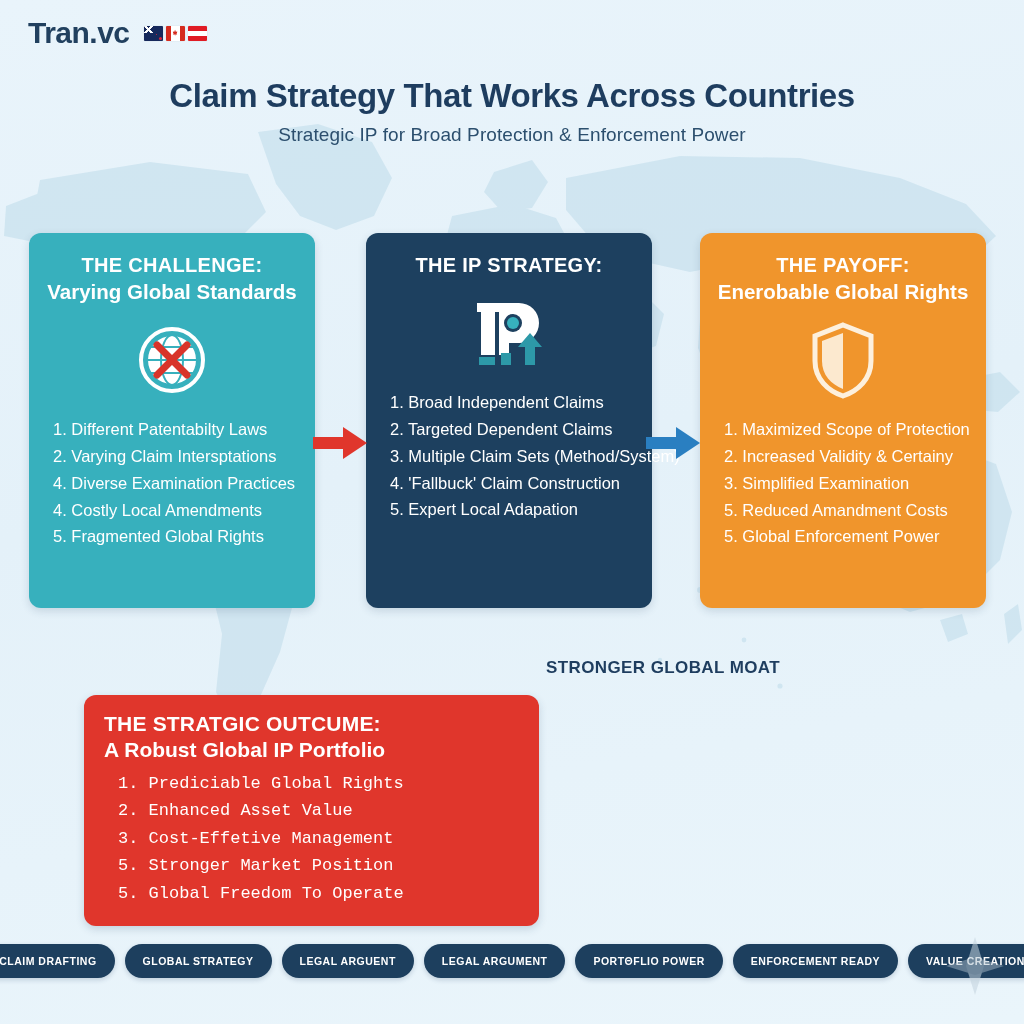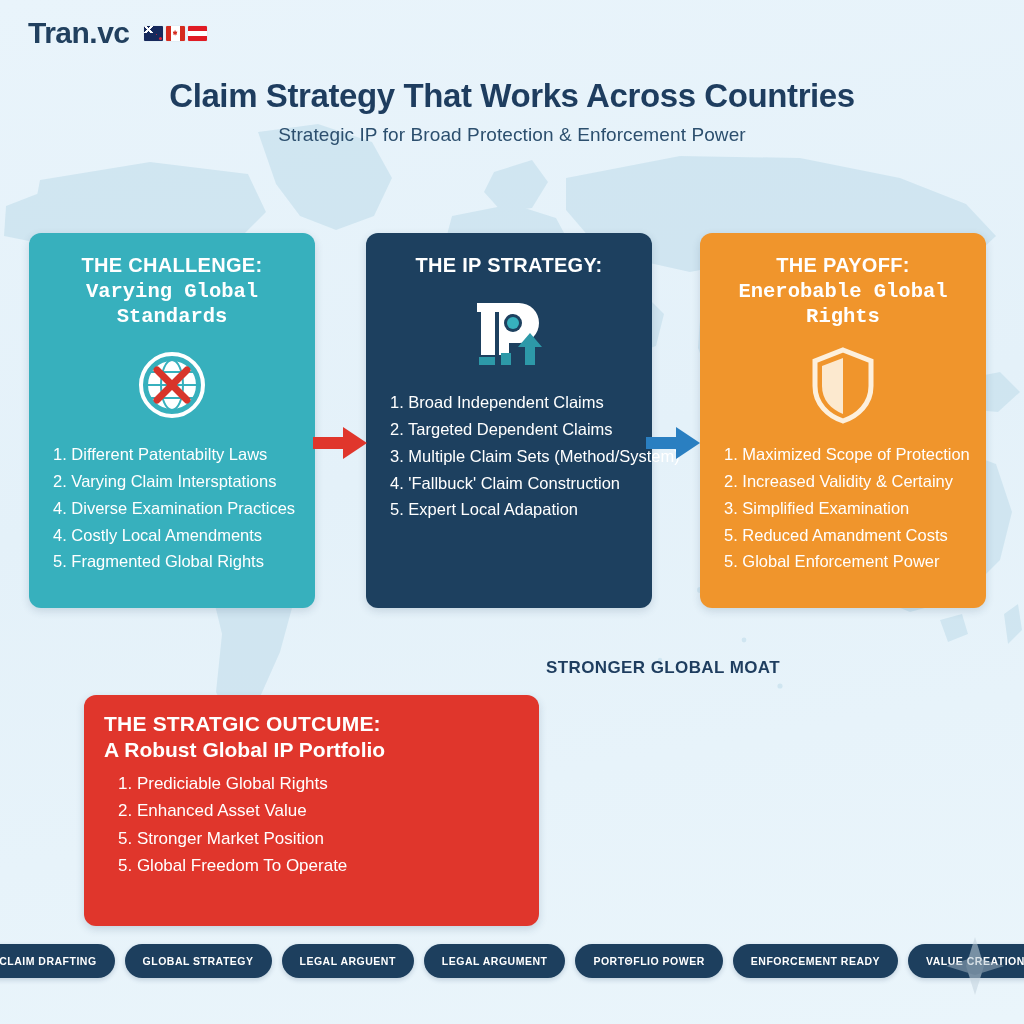--- a/index.html
+++ b/index.html
@@ -148,21 +148,21 @@
   .card.c2 { left: 366px; background: #1d405f; }
   .card.c3 { left: 700px; background: #f0952c; }
 
   .card-title {
     text-align: center;
     color: #ffffff;
     font-weight: bold;
     line-height: 1.22;
   }
   .card-title .kicker { display: block; font-size: 20px; letter-spacing: 0.3px; }
-  .card-title .sub    { display: block; font-size: 20.5px; margin-top: 2px; font-family: Liberation Mono, monospace; }
+  .card-title .sub    { display: block; font-size: 20.5px; margin-top: 2px; }
 
   .card-icon {
     height: 104px;
     display: flex;
     align-items: center;
     justify-content: center;
     margin-top: 4px;
   }
 
   .card-list {
@@ -219,20 +219,21 @@
   .outcome-title .kicker { display: block; letter-spacing: 0.2px; }
   .outcome-title .sub    { display: block; }
   .outcome-list {
     list-style: none;
     margin-top: 6px;
     color: #ffffff;
     font-size: 17px;
     line-height: 1.62;
     padding-left: 14px;
     white-space: nowrap;
+    font-family: Liberation Mono, monospace;
   }
 
   
   .tags {
     position: absolute;
     left: 0; right: 0;
     top: 944px;
     display: flex;
     justify-content: center;
     align-items: center;
@@ -438,20 +439,21 @@
   <div class="moat-label">STRONGER GLOBAL MOAT</div>
 
   <div class="outcome">
     <div class="outcome-title">
       <span class="kicker">THE STRATGIC OUTCUME:</span>
       <span class="sub">A Robust Global IP Portfolio</span>
     </div>
     <ul class="outcome-list">
       <li>1. Prediciable Global Rights</li>
       <li>2. Enhanced Asset Value</li>
+      <li>3. Cost-Effetive Management</li>
       <li>5. Stronger Market Position</li>
       <li>5. Global Freedom To Operate</li>
     </ul>
   </div>
 
   <div class="tags">
     <div class="tag">CLAIM DRAFTING</div>
     <div class="tag">GLOBAL STRATEGY</div>
     <div class="tag">LEGAL ARGUENT</div>
     <div class="tag">LEGAL ARGUMENT</div>

